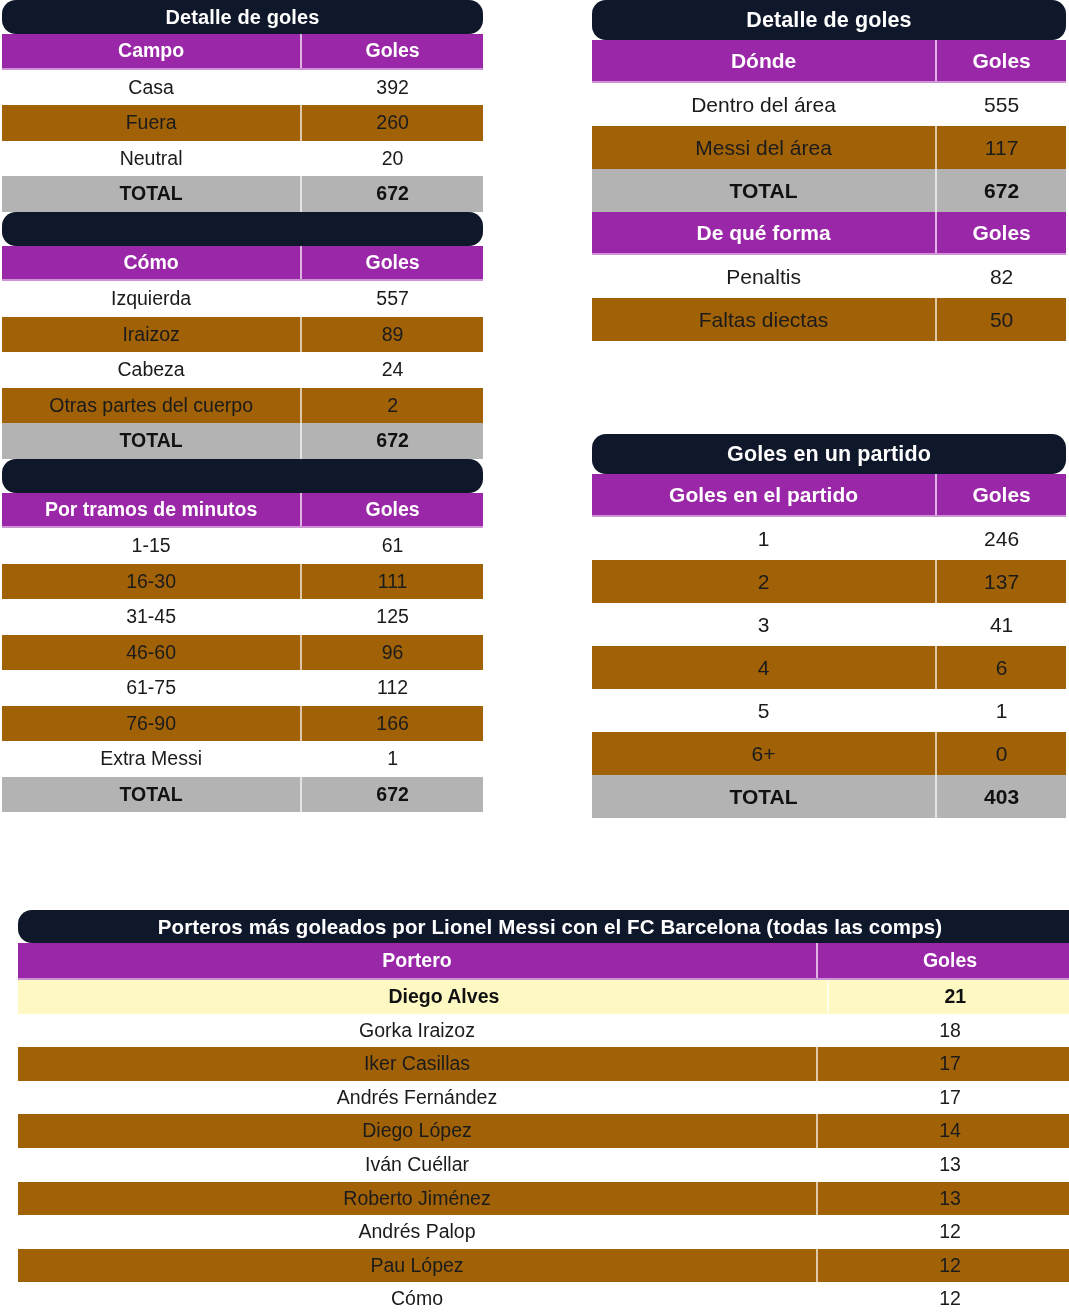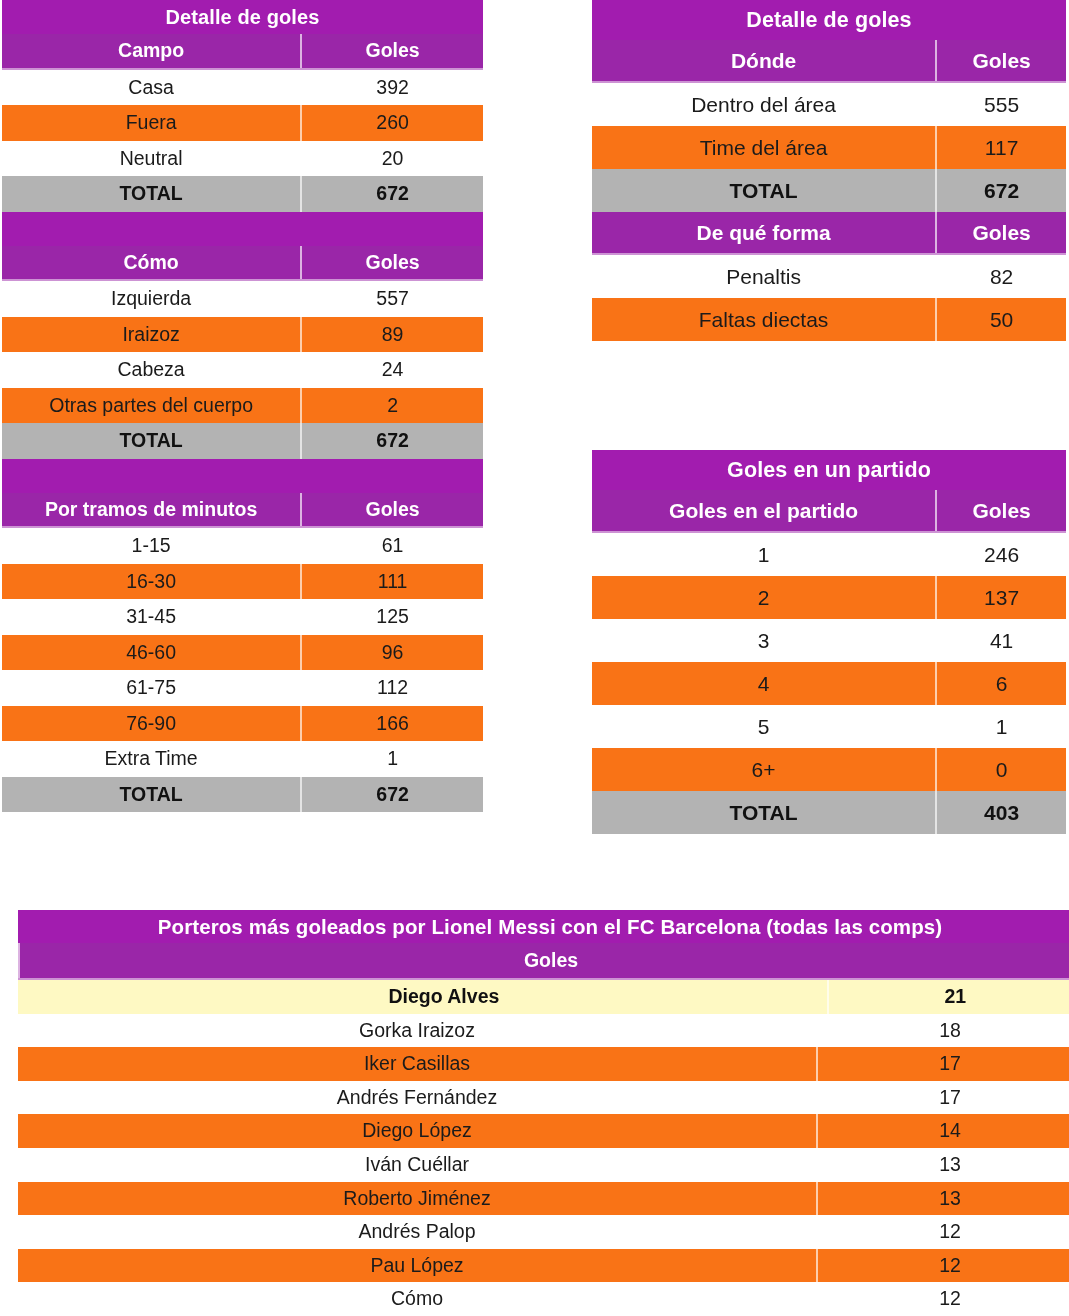--- a/index.html
+++ b/index.html
@@ -25,38 +25,39 @@
     font-size: 19.5px; --tfs: 20px;
   }
   .right-top {
     left: 592px; top: 0; width: 474px;
     --th: 40px; --hh: 43px; --rh: 43px; --c1: 72.4%;
     font-size: 21px; --tfs: 21.5px;
   }
   .right-bottom {
     left: 592px; top: 434px; width: 474px;
     --th: 40px; --hh: 43px; --rh: 43px; --c1: 72.4%;
-    font-size: 21px; margin-top: 16px; --tfs: 21.5px;
+    font-size: 21px; --tfs: 21.5px;
   }
   .bottom-stack {
     left: 18px; top: 910px; width: 1064px;
     --th: 33px; --hh: 37px; --rh: 33.6px; --c1: 75%;
     font-size: 19.5px; --tfs: 20.5px;
   }
   .title-bar {
     height: var(--th);
-    background: #a21caf;
+    background: #0f172a;
     color: #ffffff;
     font-weight: 700;
     font-size: var(--tfs);
     display: flex;
     align-items: center;
     justify-content: center;
     text-align: center;
     letter-spacing: 0.1px;
+    border-radius: 14px;
   }
   .trow {
     display: flex;
     height: var(--rh);
   }
   .thead {
     height: var(--hh);
     background: #9a26a8;
     color: #ffffff;
     font-weight: 700;
@@ -67,21 +68,21 @@
     box-sizing: border-box;
     display: flex;
     align-items: center;
     justify-content: center;
     text-align: center;
     line-height: 1.1;
   }
   .c1 { flex: 0 0 var(--c1); }
   .c2 { flex: 1 1 auto; border-left: 2px solid rgba(255,255,255,0.65); }
   .plain { background: #ffffff; }
-  .alt { background: #f97316; }
+  .alt { background: #a16207; }
   .total { background: #b3b3b3; font-weight: 700; color: #111111; justify-content: space-between; }
   .highlight { background: #fef9c3; font-weight: 700; color: #111111; padding-left: 43px; }
 </style>
 </head>
 <body>
 
 <div class="stack left-stack">
   <div class="title-bar">Detalle de goles</div>
   <div>
       <div class="trow thead">
@@ -156,21 +157,21 @@
       </div>
       <div class="trow plain">
         <div class="tcell c1">61-75</div>
         <div class="tcell c2">112</div>
       </div>
       <div class="trow alt">
         <div class="tcell c1">76-90</div>
         <div class="tcell c2">166</div>
       </div>
       <div class="trow plain">
-        <div class="tcell c1">Extra Time</div>
+        <div class="tcell c1">Extra Messi</div>
         <div class="tcell c2">1</div>
       </div>
       <div class="trow total">
         <div class="tcell c1">TOTAL</div>
         <div class="tcell c2">672</div>
       </div>
     </div>
 </div>
 
 <div class="stack right-top">
@@ -178,21 +179,21 @@
   <div>
       <div class="trow thead">
         <div class="tcell c1">Dónde</div>
         <div class="tcell c2">Goles</div>
       </div>
       <div class="trow plain">
         <div class="tcell c1">Dentro del área</div>
         <div class="tcell c2">555</div>
       </div>
       <div class="trow alt">
-        <div class="tcell c1">Time del área</div>
+        <div class="tcell c1">Messi del área</div>
         <div class="tcell c2">117</div>
       </div>
       <div class="trow total">
         <div class="tcell c1">TOTAL</div>
         <div class="tcell c2">672</div>
       </div>
     </div>
   <div>
       <div class="trow thead">
         <div class="tcell c1">De qué forma</div>
@@ -244,20 +245,21 @@
         <div class="tcell c1">TOTAL</div>
         <div class="tcell c2">403</div>
       </div>
     </div>
 </div>
 
 <div class="stack bottom-stack">
   <div class="title-bar">Porteros más goleados por Lionel Messi con el FC Barcelona (todas las comps)</div>
   <div>
       <div class="trow thead">
+        <div class="tcell c1">Portero</div>
         <div class="tcell c2">Goles</div>
       </div>
       <div class="trow highlight">
         <div class="tcell c1">Diego Alves</div>
         <div class="tcell c2">21</div>
       </div>
       <div class="trow plain">
         <div class="tcell c1">Gorka Iraizoz</div>
         <div class="tcell c2">18</div>
       </div>

